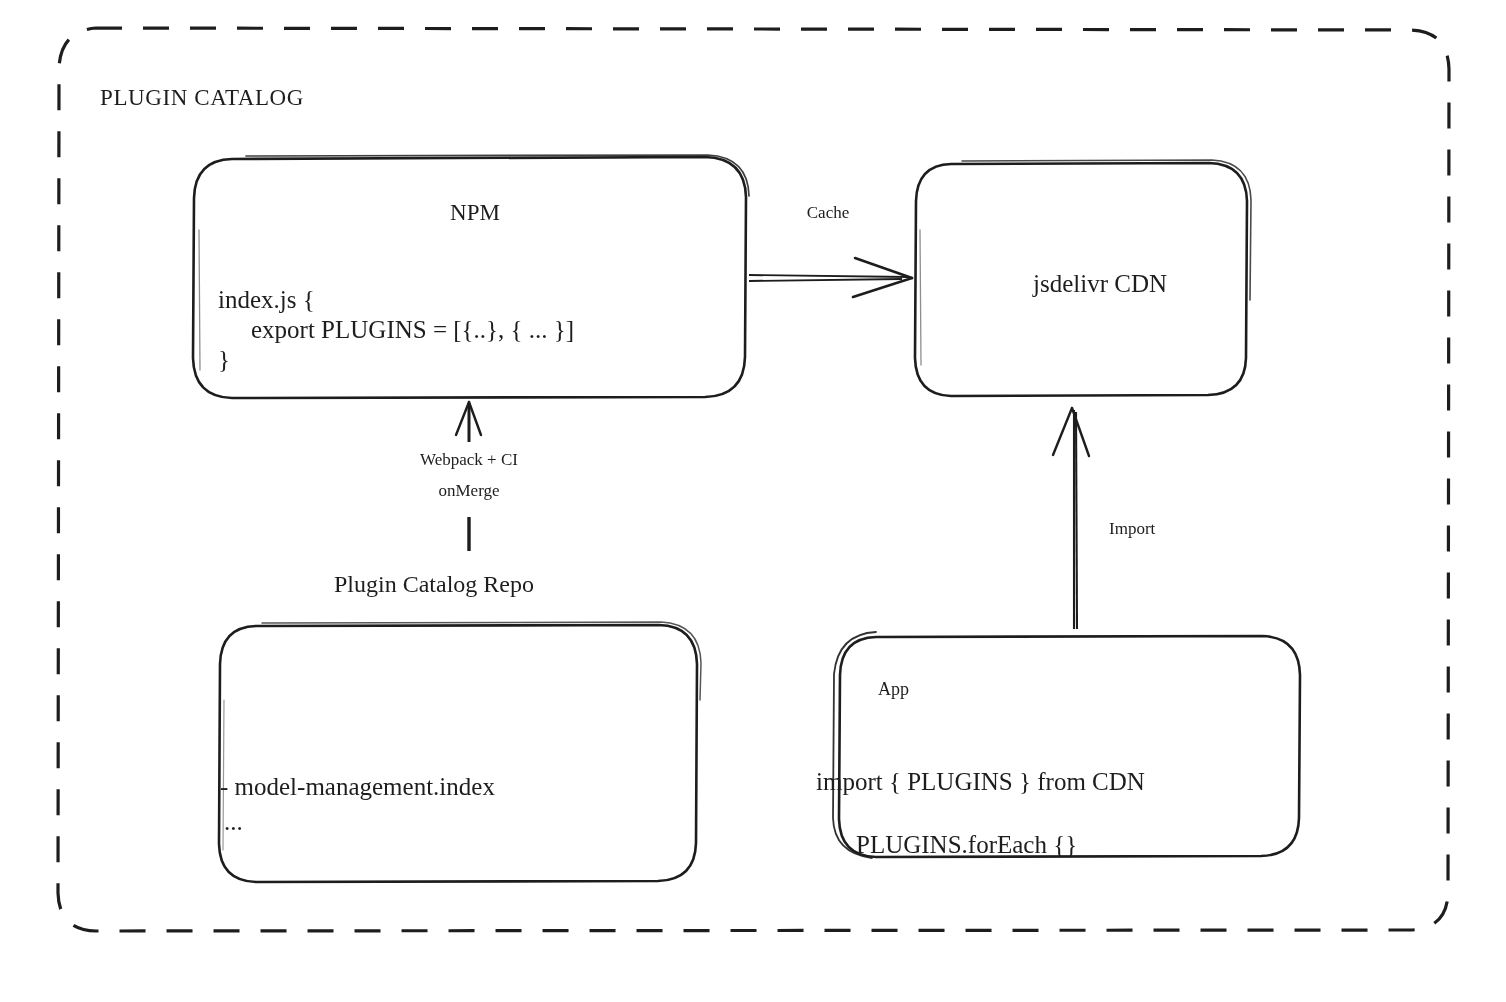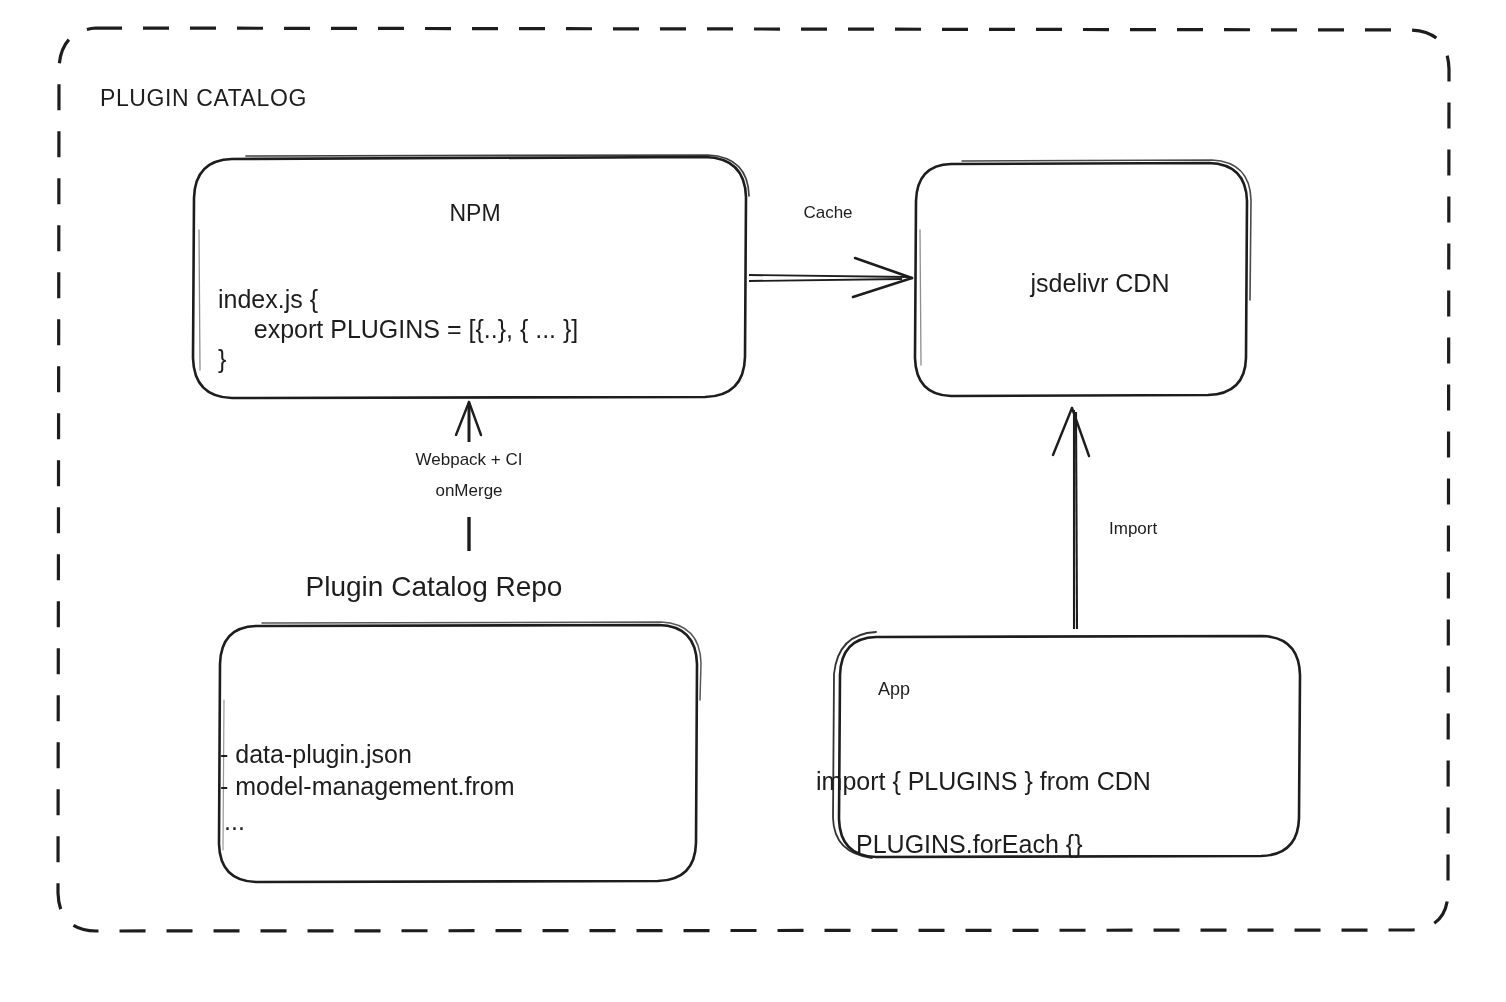--- a/index.html
+++ b/index.html
@@ -5,21 +5,21 @@
   html, body {
     margin: 0;
     padding: 0;
     background: #ffffff;
   }
   #canvas {
     position: relative;
     width: 1506px;
     height: 1002px;
     background: #ffffff;
-    font-family: Liberation Sans, sans-serif;
+    font-family: Liberation Serif, serif;
     color: #1d1d1d;
     overflow: hidden;
   }
   #sketch-layer {
     position: absolute;
     left: 0;
     top: 0;
     width: 1506px;
     height: 1002px;
     pointer-events: none;
@@ -40,21 +40,21 @@
   }
   .node-code {
     font-size: 25px;
     line-height: 1.5;
     margin-top: 26px;
   }
   .edge-label {
     font-size: 17px;
   }
   .free-label {
-    font-size: 28px;
+    font-size: 24px;
   }
   .center {
     text-align: center;
     transform: translateX(-50%);
   }
 </style>
 </head>
 <body>
 
 <div id="canvas">
@@ -118,22 +118,21 @@
 
   <div class="txt group-title" style="left:100px; top:83px;">PLUGIN CATALOG</div>
 
   <div class="txt node-title center" style="left:456px; top:198px;">NPM</div>
   <div class="txt node-code" style="left:218px; top:255px;">index.js {</div>
   <div class="txt node-code" style="left:226px; top:285px;text-align:right;">    export PLUGINS = [{..}, { ... }]</div>
   <div class="txt node-code" style="left:218px; top:315px;">}</div>
 
   <div class="txt node-title center" style="left:1081px; top:267px; font-size:25px;">jsdelivr CDN</div>
 
-  <div class="txt node-code" style="left:220px; top:710px;">- data-plugin.json</div>
-  <div class="txt node-code" style="left:220px; top:742px;">- model-management.from</div>
+  <div class="txt node-code" style="left:220px; top:742px;">- model-management.index</div>
   <div class="txt node-code" style="left:224px; top:777px;">...</div>
 
   <div class="txt node-title" style="left:859px; top:678px; font-size:18px;">App</div>
   <div class="txt node-code" style="left:816px; top:737px;">import { PLUGINS } from CDN</div>
   <div class="txt node-code" style="left:856px; top:800px;">PLUGINS.forEach {}</div>
 
   <div class="txt edge-label center" style="left:828px; top:202px;">Cache</div>
 
   <div class="txt edge-label center" style="left:469px; top:449px;">Webpack + CI</div>
   <div class="txt edge-label center" style="left:469px; top:480px;">onMerge</div>

